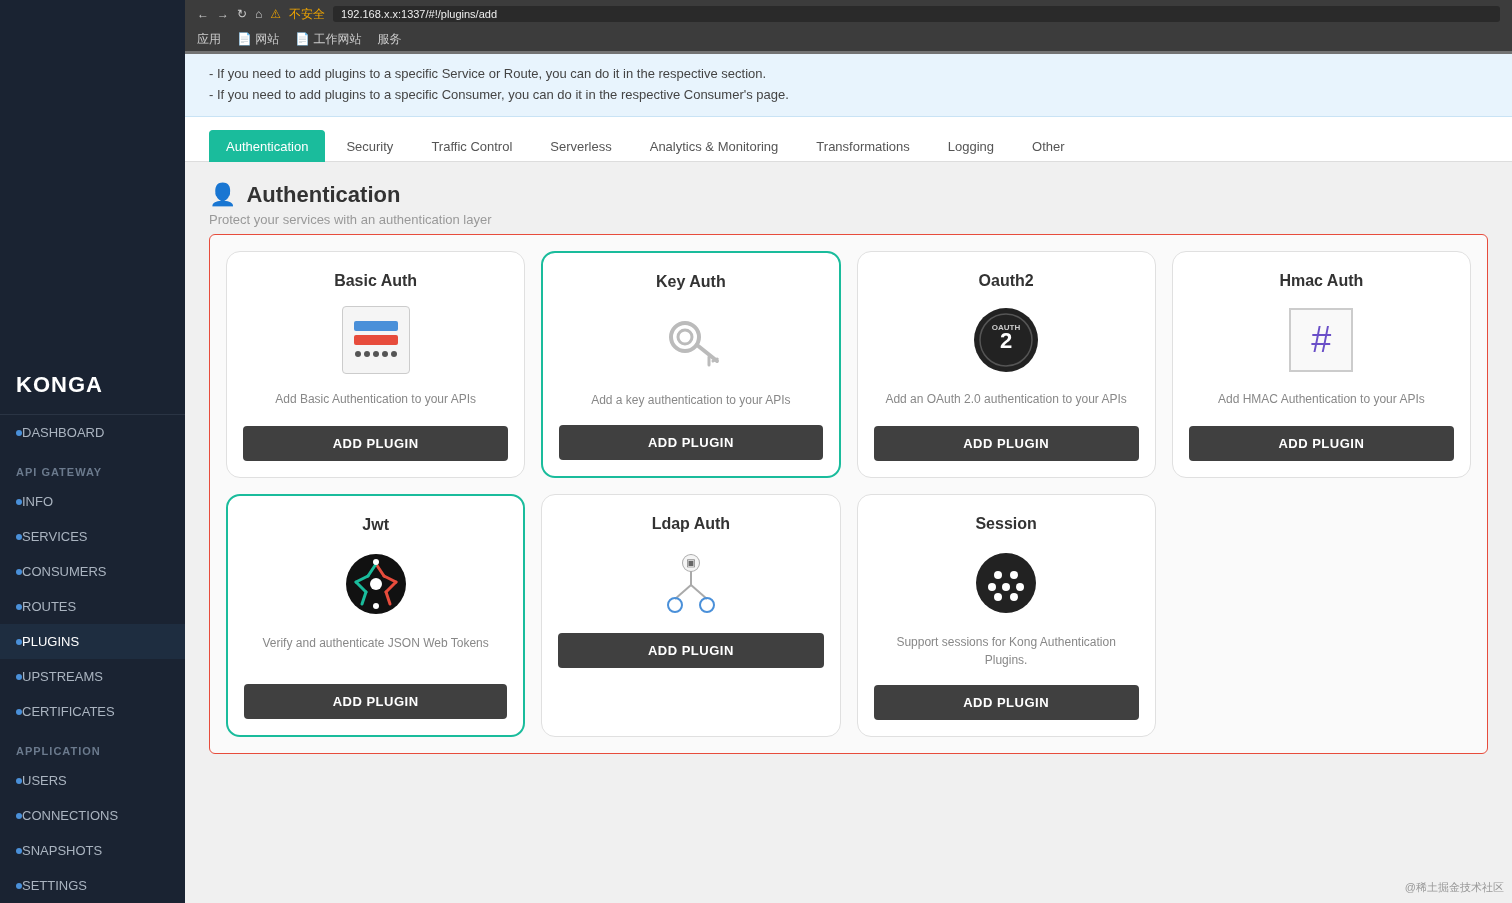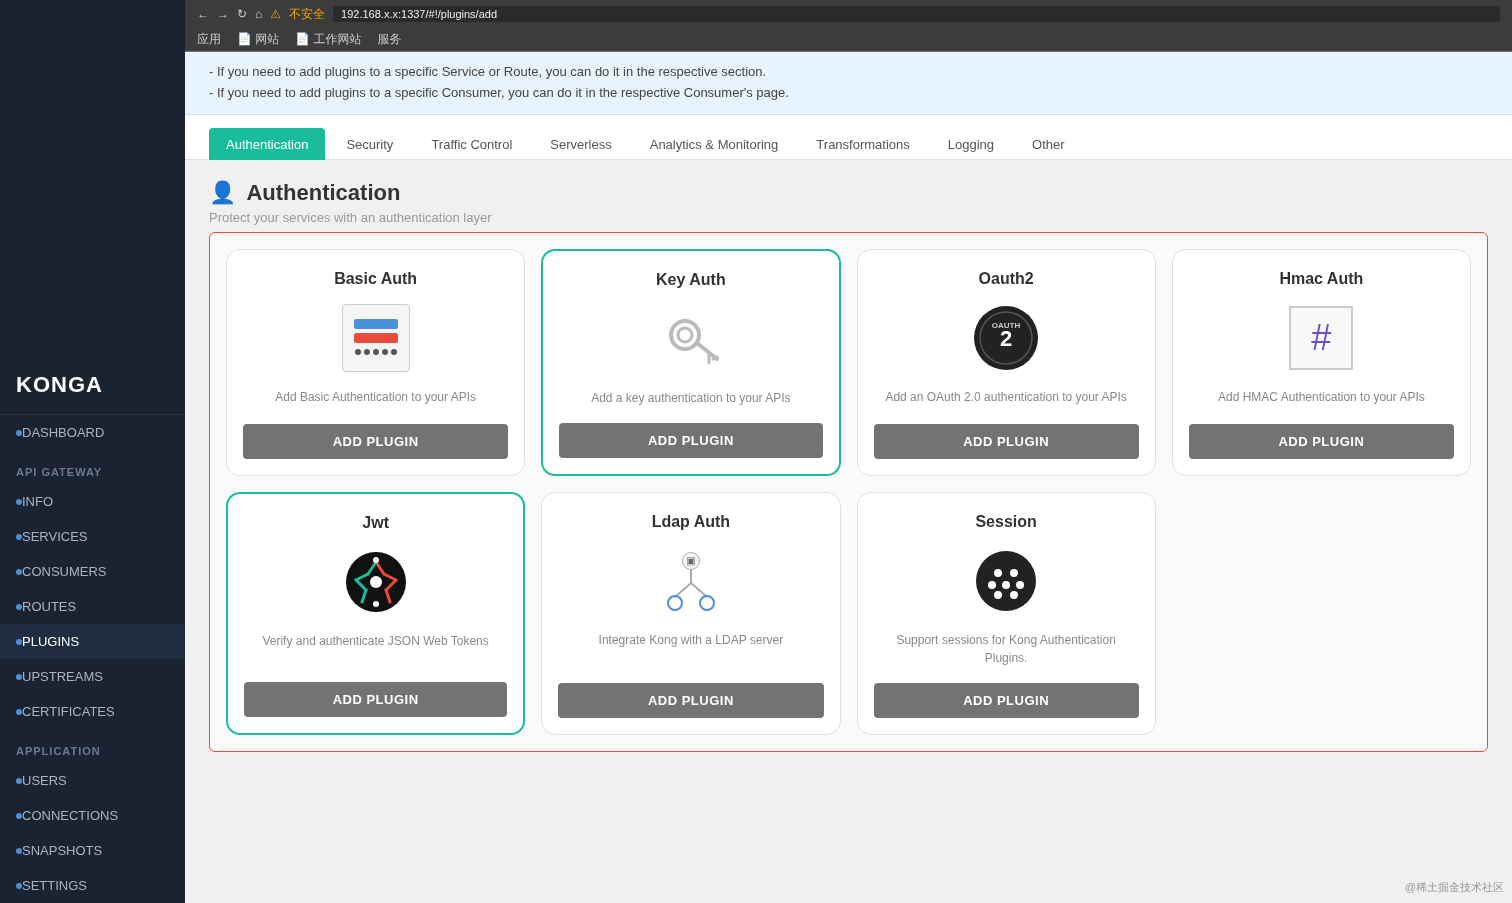--- a/index.html
+++ b/index.html
@@ -71,21 +71,21 @@
       font-size: 11px;
       flex: 1;
     }
     .bookmarks-bar {
       background: #3c3c3c;
       color: #ccc;
       font-size: 12px;
       padding: 3px 12px;
       display: flex;
       gap: 16px;
-      border-bottom: 1px solid #737373;
+      border-bottom: 3px solid #737373;
     }
 
     .content-area {
       flex: 1;
       overflow-y: auto;
       background: #f0f0f0;
       padding: 0;
     }
 
     .info-banner {
@@ -183,21 +183,21 @@
       justify-content: center;
     }
     .plugin-card-desc {
       font-size: 12px;
       color: #888;
       margin-bottom: 16px;
       flex: 1;
       line-height: 1.5;
     }
     .add-plugin-btn {
-      background: #737373;
+      background: #404040;
       color: #fff;
       border: none;
       border-radius: 4px;
       padding: 10px 0;
       width: 100%;
       font-size: 13px;
       font-weight: bold;
       cursor: pointer;
       letter-spacing: 0.5px;
     }
@@ -462,21 +462,20 @@
                 <circle cx="34" cy="14" r="8" fill="none" stroke="#aaa" stroke-width="2"></circle>
                 <line x1="34" y1="22" x2="34" y2="36" stroke="#aaa" stroke-width="2"></line>
                 <line x1="34" y1="36" x2="18" y2="50" stroke="#aaa" stroke-width="2"></line>
                 <line x1="34" y1="36" x2="50" y2="50" stroke="#aaa" stroke-width="2"></line>
                 <circle cx="18" cy="56" r="7" fill="none" stroke="#4a90d9" stroke-width="2"></circle>
                 <circle cx="50" cy="56" r="7" fill="none" stroke="#4a90d9" stroke-width="2"></circle>
                 <rect x="26" y="6" width="16" height="16" rx="8" fill="#f5f5f5"></rect>
                 <text x="34" y="17" text-anchor="middle" font-size="10" fill="#666" font-family="Arial">▣</text>
               </svg>
             </div>
-            <div class="plugin-card-desc">Integrate Kong with a LDAP server</div>
             <button class="add-plugin-btn">ADD PLUGIN</button>
           </div>
 
           <div class="plugin-card">
             <div class="plugin-card-title">Session</div>
             <div class="plugin-card-icon">
               <svg width="64" height="64" viewBox="0 0 64 64">
                 <circle cx="32" cy="32" r="30" fill="#222"></circle>
                 <g transform="translate(32,32)">
                   <circle cx="-8" cy="-8" r="4" fill="#fff"></circle>

